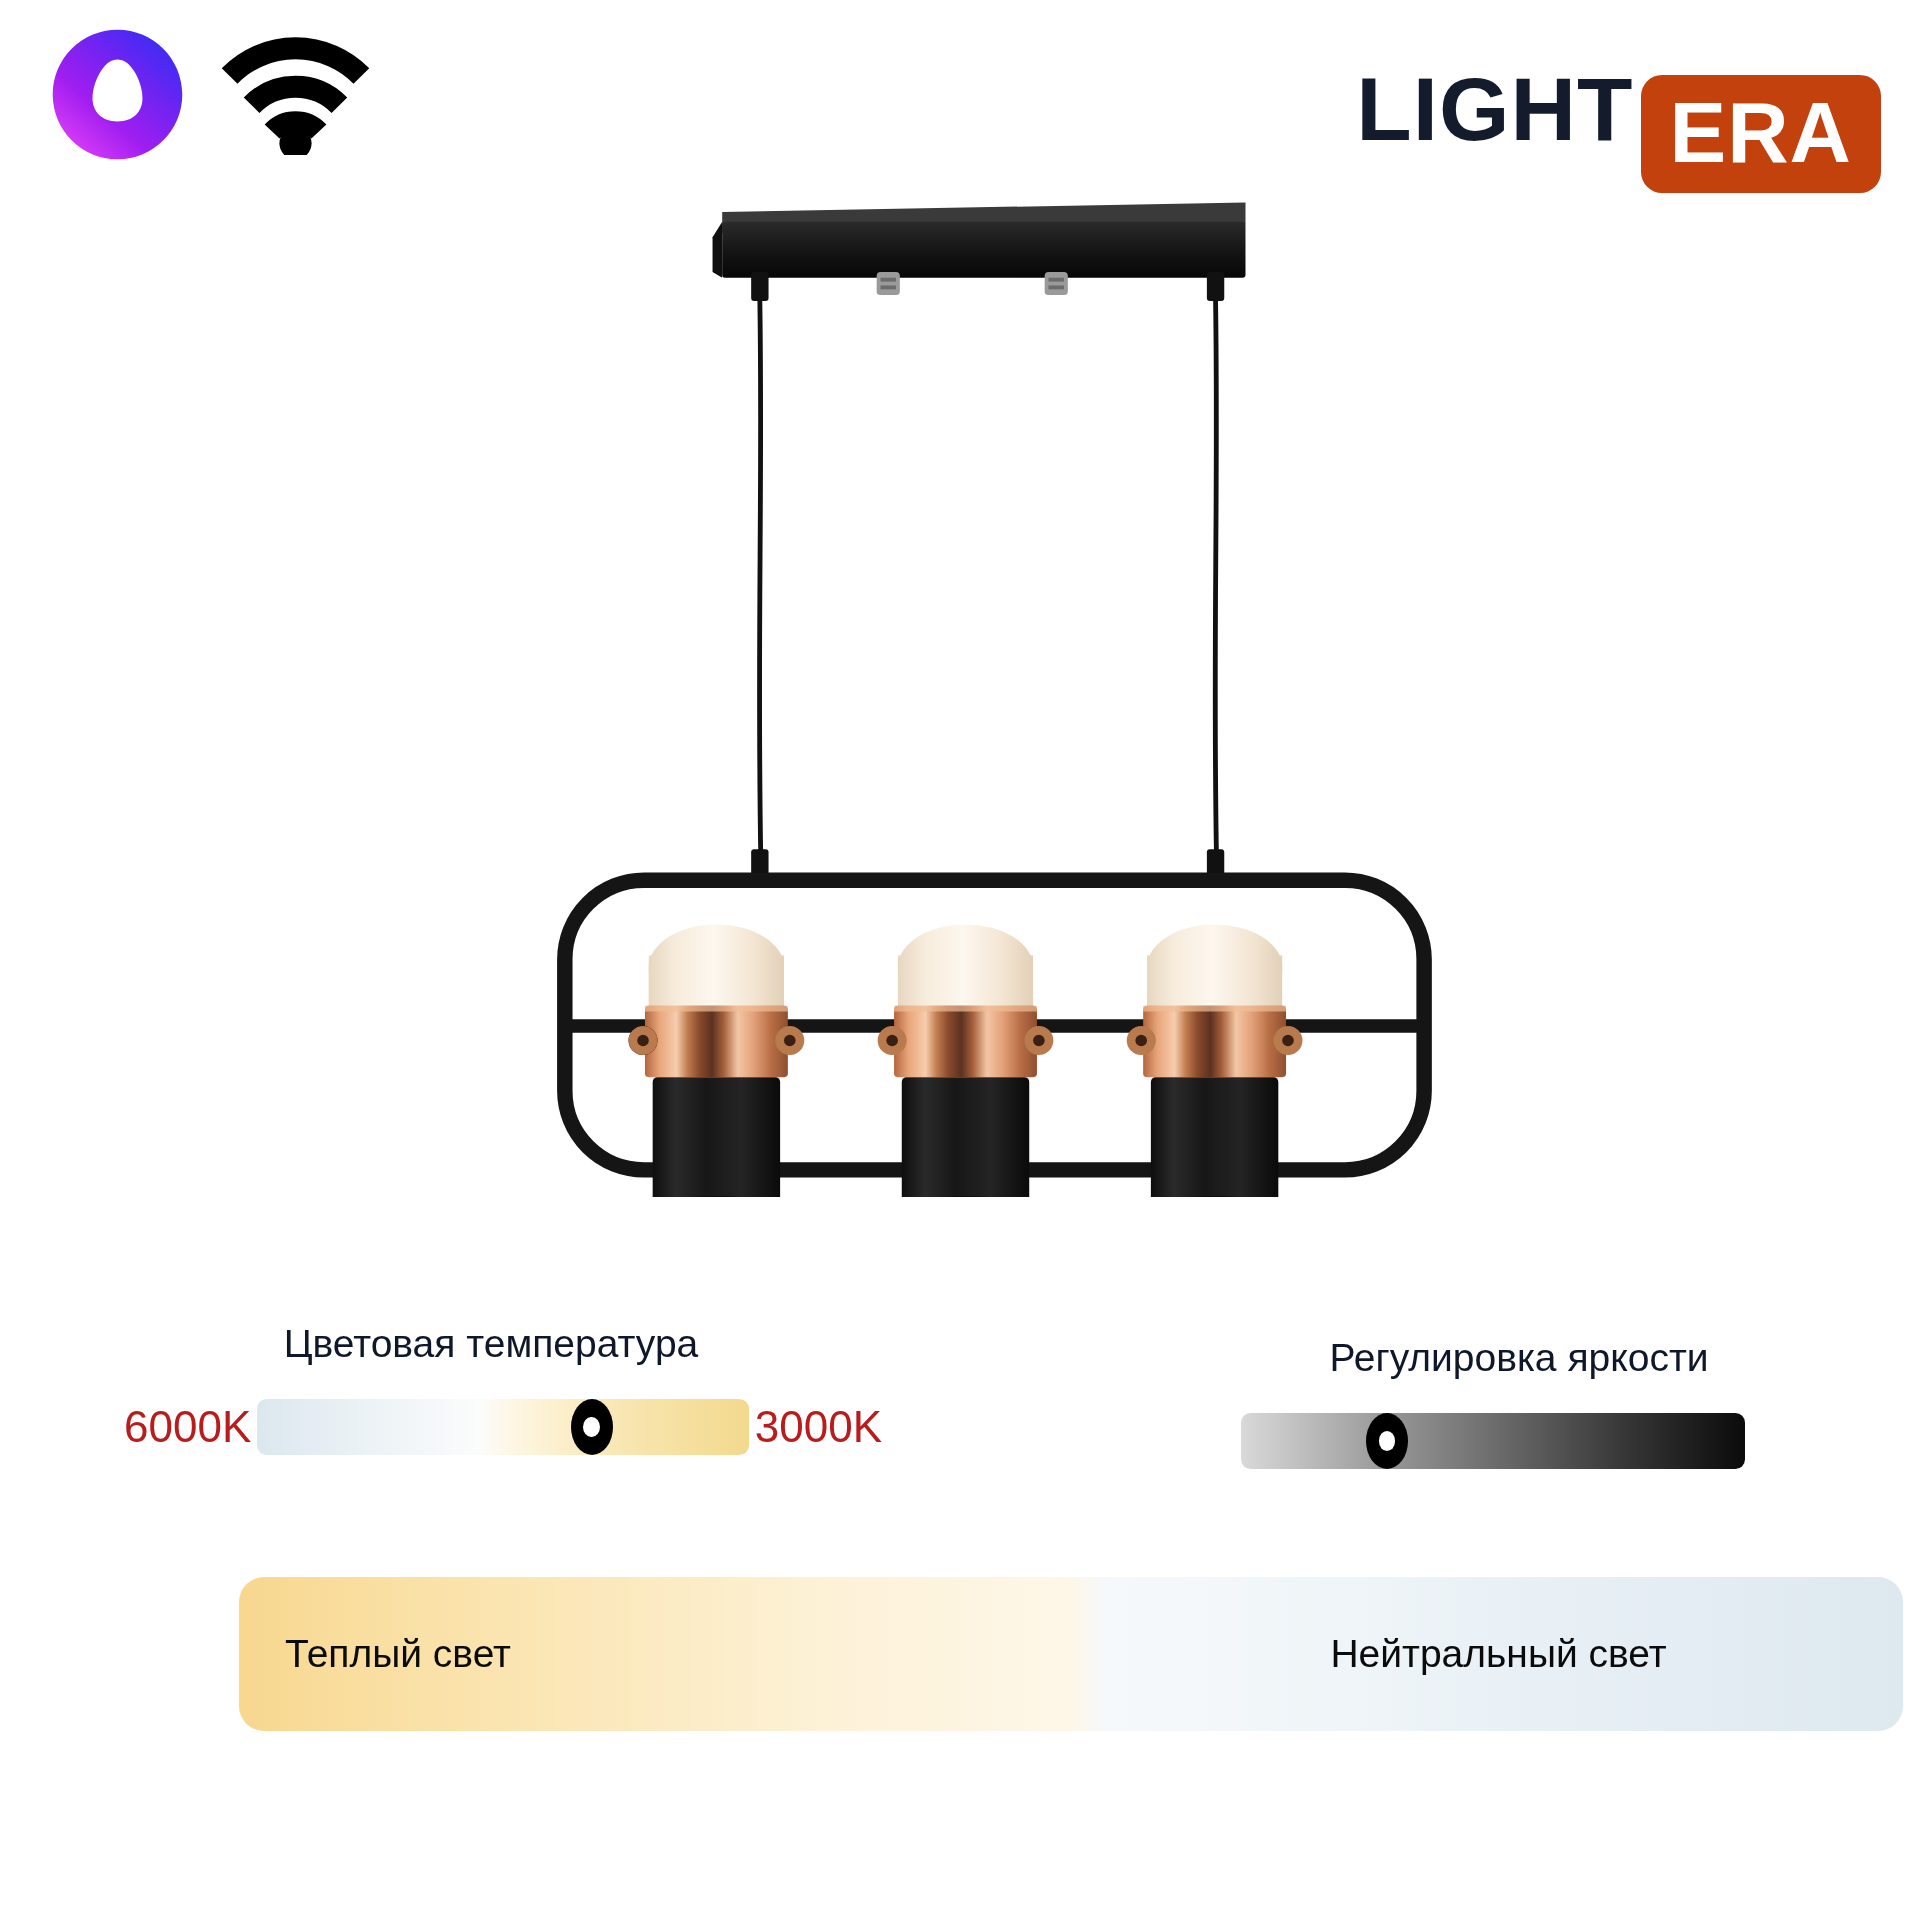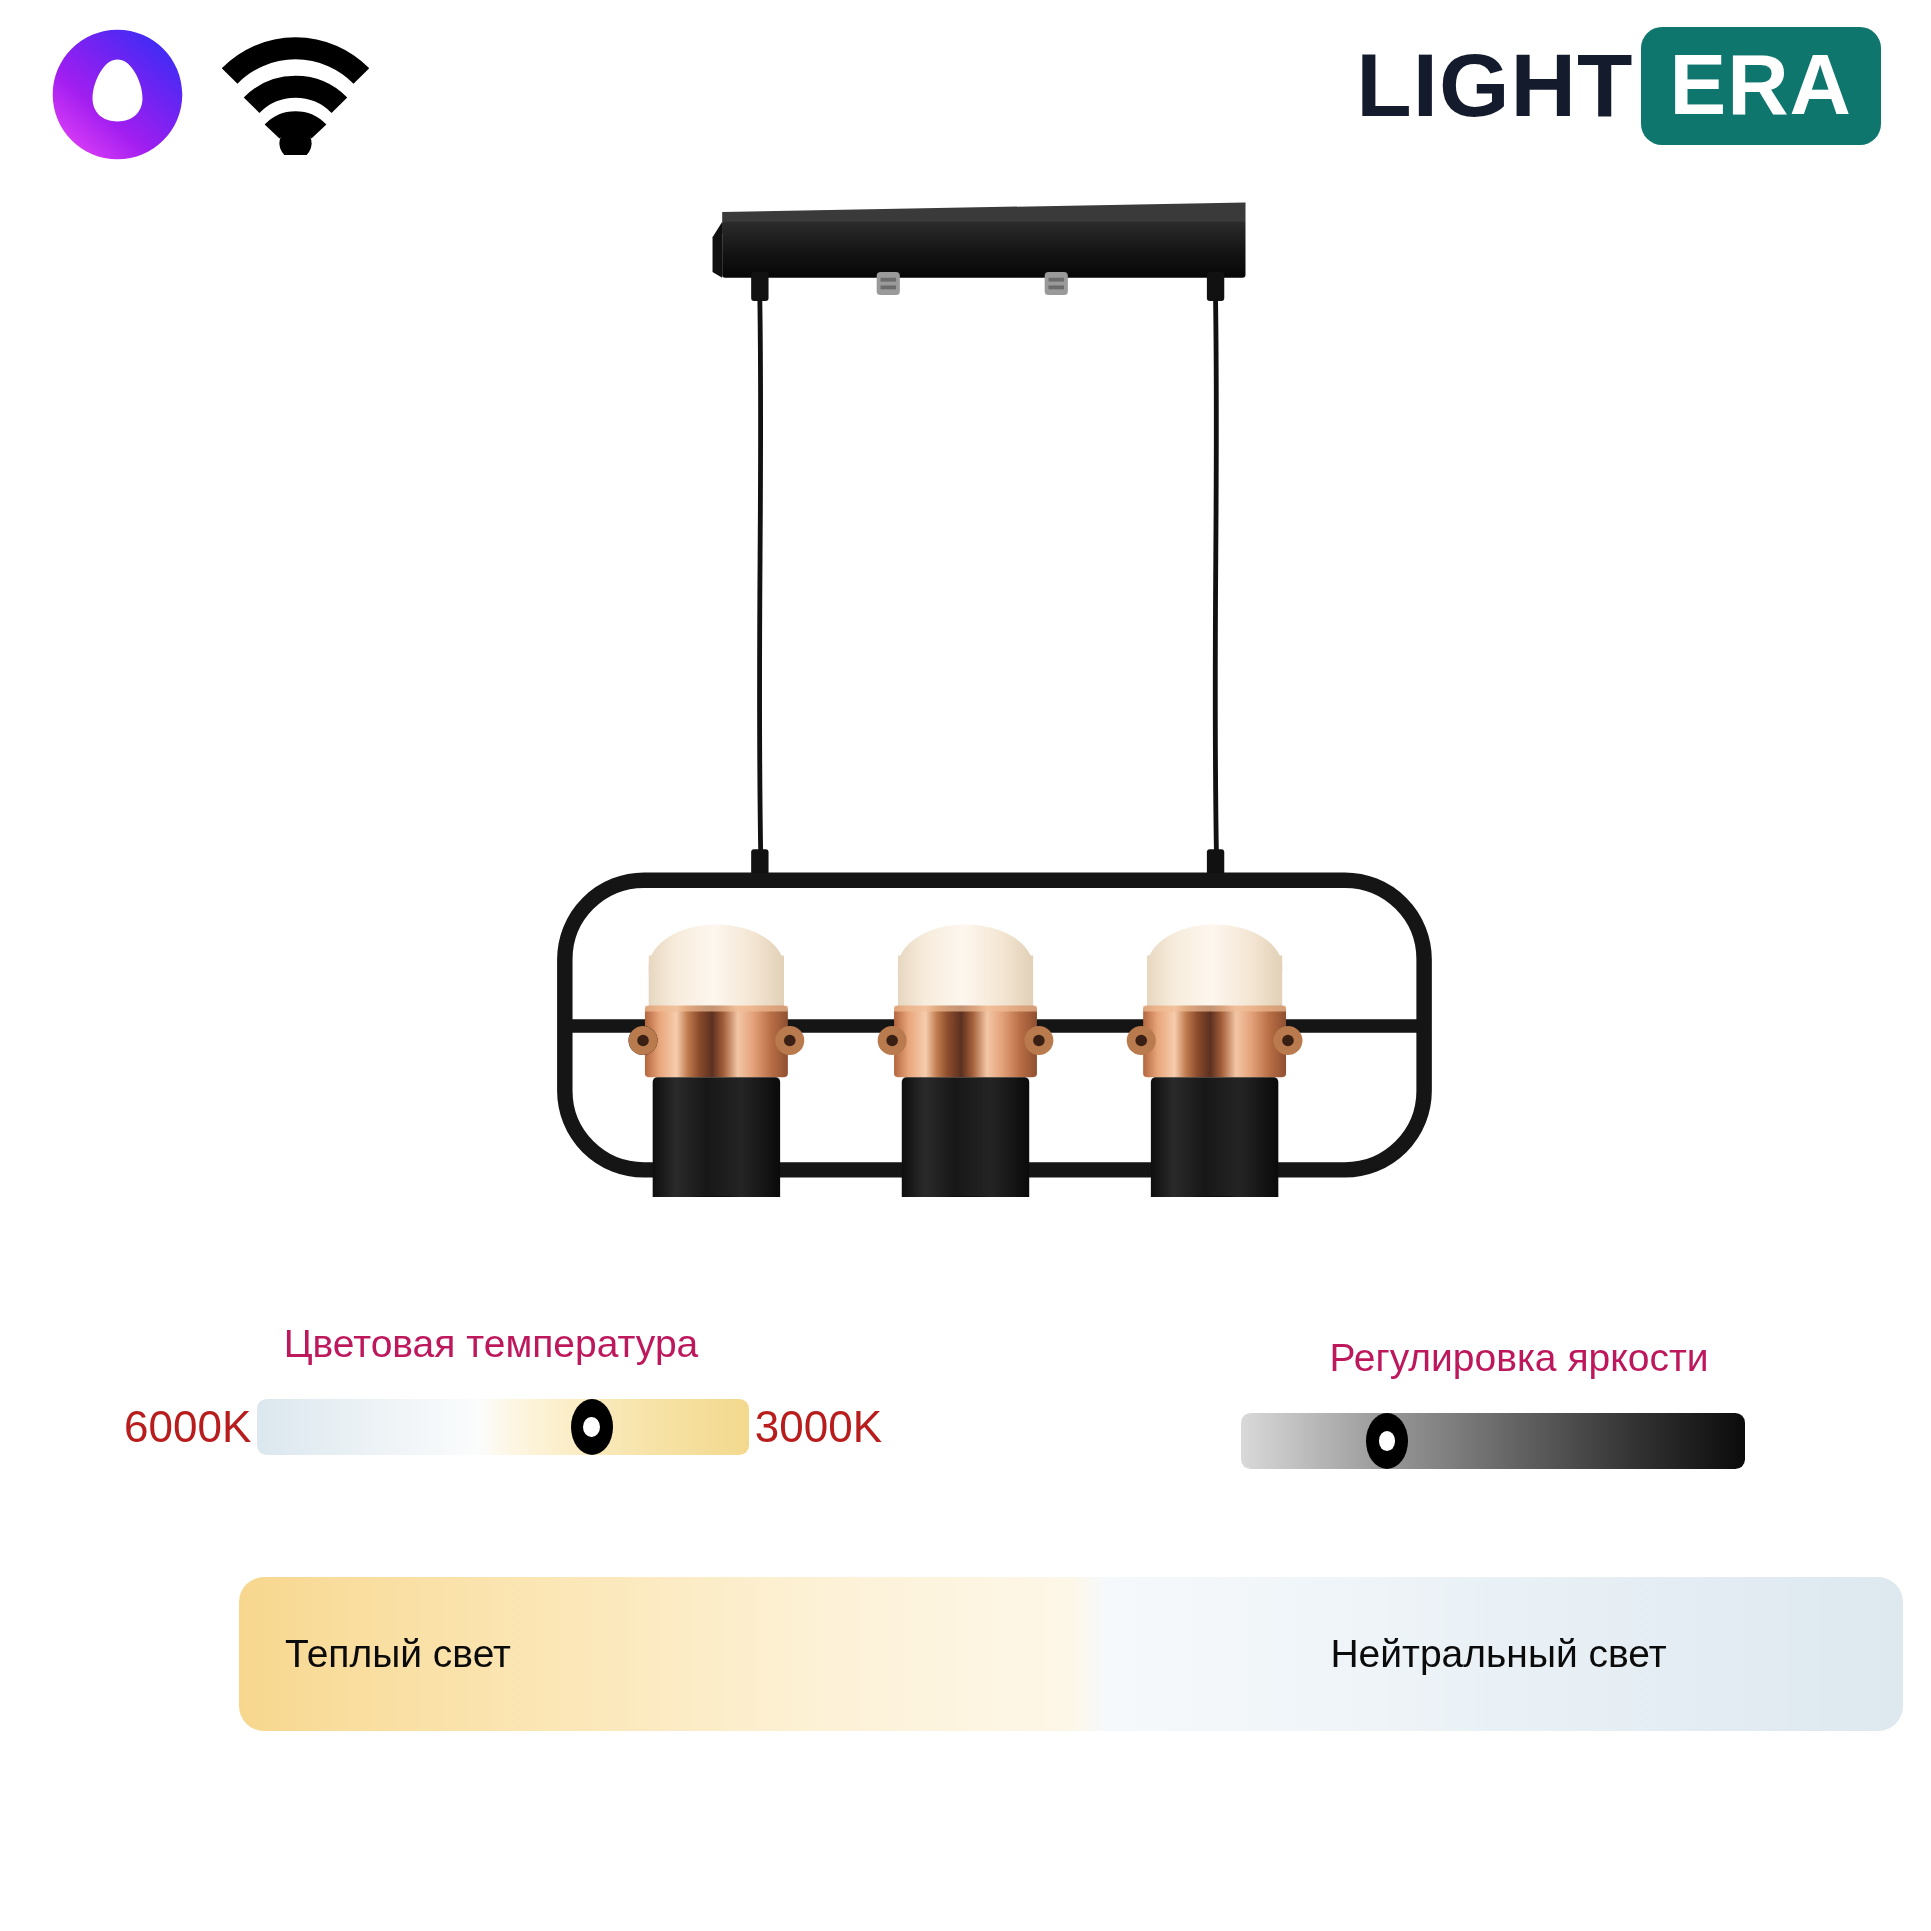--- a/index.html
+++ b/index.html
@@ -18,39 +18,39 @@
 
   
   .brand { position: absolute; right: 50px; top: 27px; display: flex; align-items: center; }
   .brand-light {
     font-family: "Liberation Sans", sans-serif;
     font-weight: 700; font-size: 89px; letter-spacing: 1px;
     color: #141b2d; line-height: 1; padding-right: 9.7px;
     transform: scaleX(1.02);
   }
   .brand-era {
-    background: #0f766e; border-radius: 21px;
+    background: #c2410c; border-radius: 21px;
     padding: 15.4px 29px 17.4px 29px;
     font-weight: 700; font-size: 85px; letter-spacing: 1px;
-    color: #ffffff; line-height: 1;
+    color: #ffffff; line-height: 1; margin-top: 48px;
   }
 
   
   .stage { position: absolute; left: 0; top: 183px; width: 1931px; height: 1014px; }
   .stage svg { display: block; }
 
   
   .controls { position: absolute; left: 0; top: 1323px; width: 1931px; height: 193px; }
 
   .ctl { position: absolute; }
   .ctl-temp   { left: 124px;  top: 0; width: 734px; }
   .ctl-bright { left: 1241px; top: 14px; width: 579px; }
 
   .ctl-title {
-    font-size: 39px; color: #be185d; text-align: center;
+    font-size: 39px; color: #0f172a; text-align: center;
     white-space: nowrap; line-height: 1.1; font-weight: 400;
   }
   .ctl-title-temp   { margin-left: 0px; }
   .ctl-title-bright { margin-left: -23px; }
 
   .slider-row { position: relative; display: flex; align-items: center; margin-top: 33px; }
   .endlabel { font-size: 44px; color: #b91c1c; white-space: nowrap; line-height: 1; }
   .endlabel-l { margin-right: 5.8px; }
   .endlabel-r { margin-left: 5.8px; }
 

